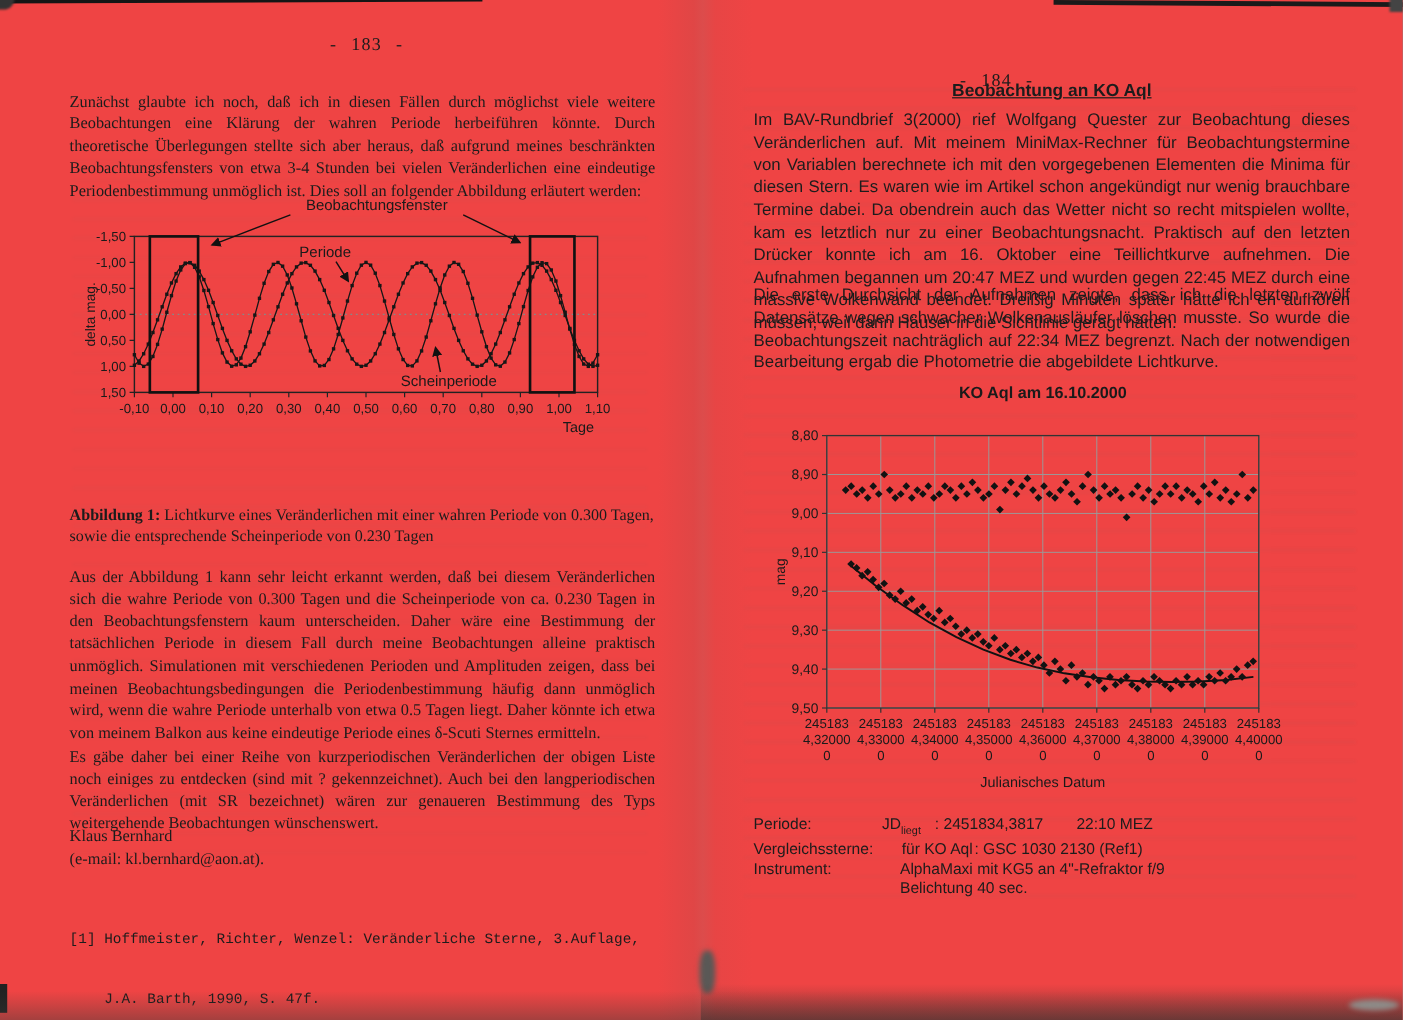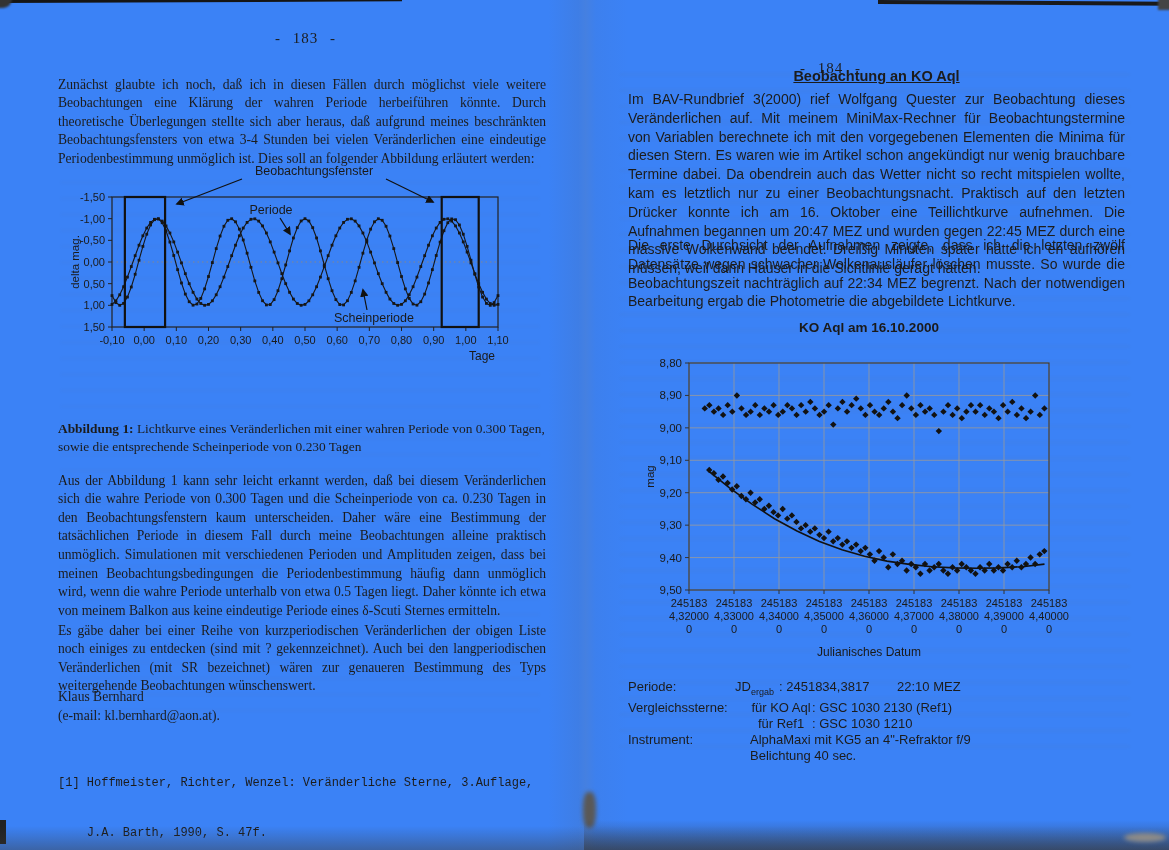--- a/index.html
+++ b/index.html
@@ -1,16 +1,16 @@
 <!DOCTYPE html>
 <html><head>
 <meta charset="utf-8">
 <style>
   html,body{margin:0;padding:0;background:#888;}
-  #scan{position:relative;width:1169px;height:850px;background:#3b82f6;overflow:hidden;
+  #scan{position:relative;width:1169px;height:850px;background:#ef4444;overflow:hidden;
         font-family:"Liberation Sans",sans-serif;color:#1c1c1c;}
   
   .edge-top-left{position:absolute;left:0;top:0;width:402px;height:3px;background:#151515;transform:rotate(-0.25deg);transform-origin:left top;}
   .corner-tl{position:absolute;left:-4px;top:-5px;width:16px;height:13px;background:#333;border-radius:0 0 9px 0;filter:blur(1px);}
   .edge-top-right{position:absolute;left:878px;top:0;width:291px;height:4px;background:#1a1a1a;transform:rotate(0.35deg);transform-origin:left top;}
   .corner-tr{position:absolute;right:-3px;top:-2px;width:14px;height:12px;background:#444;filter:blur(1px);}
   .bottom-band{position:absolute;left:0;bottom:0;width:1169px;height:24px;
       background:linear-gradient(to bottom,rgba(60,58,55,0) 0%,rgba(60,58,55,0.18) 45%,rgba(60,58,55,0.42) 100%);}
   .bottom-band-right{position:absolute;left:584px;bottom:0;width:585px;height:30px;
       background:linear-gradient(to bottom,rgba(50,48,46,0) 0%,rgba(50,48,46,0.25) 50%,rgba(50,48,46,0.5) 100%);}
@@ -580,27 +580,24 @@
           <path d="M385.960000603497,245.8571428571428L389.160000603497,249.0571428571428L385.960000603497,252.25714285714278L382.760000603497,249.0571428571428Z" fill="#121212"></path>
           <path d="M390.54999992665836,239.37142857142868L393.74999992665835,242.57142857142867L390.54999992665836,245.77142857142866L387.34999992665837,242.57142857142867Z" fill="#121212"></path>
           <path d="M395.14000134529545,245.8571428571428L398.34000134529543,249.0571428571428L395.14000134529545,252.25714285714278L391.94000134529546,249.0571428571428Z" fill="#121212"></path>
           <path d="M399.7300006684568,236.1285714285716L402.9300006684568,239.3285714285716L399.7300006684568,242.52857142857158L396.5300006684568,239.3285714285716Z" fill="#121212"></path>
           <path d="M404.3199999916181,232.8857142857145L407.5199999916181,236.0857142857145L404.3199999916181,239.28571428571448L401.1199999916181,236.0857142857145Z" fill="#121212"></path>
         </svg>
     </figure>
 
     <div class="info">
       <div class="irow">
-        <span class="c1">Periode:</span><span class="c2"><span>JD</span><sub>ergab</sub></span><span class="c3">: 2451834,3817</span><span>22:10 MEZ</span>
+        <span class="c1">Periode:</span><span class="c2"><span>JD</span><sub>liegt</sub></span><span class="c3">: 2451834,3817</span><span>22:10 MEZ</span>
       </div>
       <div class="irow">
         <span class="c1w">Vergleichssterne:</span><span class="cf">für KO Aql</span><span>: GSC 1030 2130 (Ref1)</span>
-      </div>
-      <div class="irow">
-        <span class="c1w"></span><span class="cf">für Ref1</span><span>: GSC 1030 1210</span>
       </div>
       <div class="irow">
         <span class="c1w">Instrument:</span><span>AlphaMaxi mit KG5 an 4"-Refraktor f/9</span>
       </div>
       <div class="irow">
         <span class="c1w"></span><span>Belichtung 40 sec.</span>
       </div>
     </div>
   </section>
 

